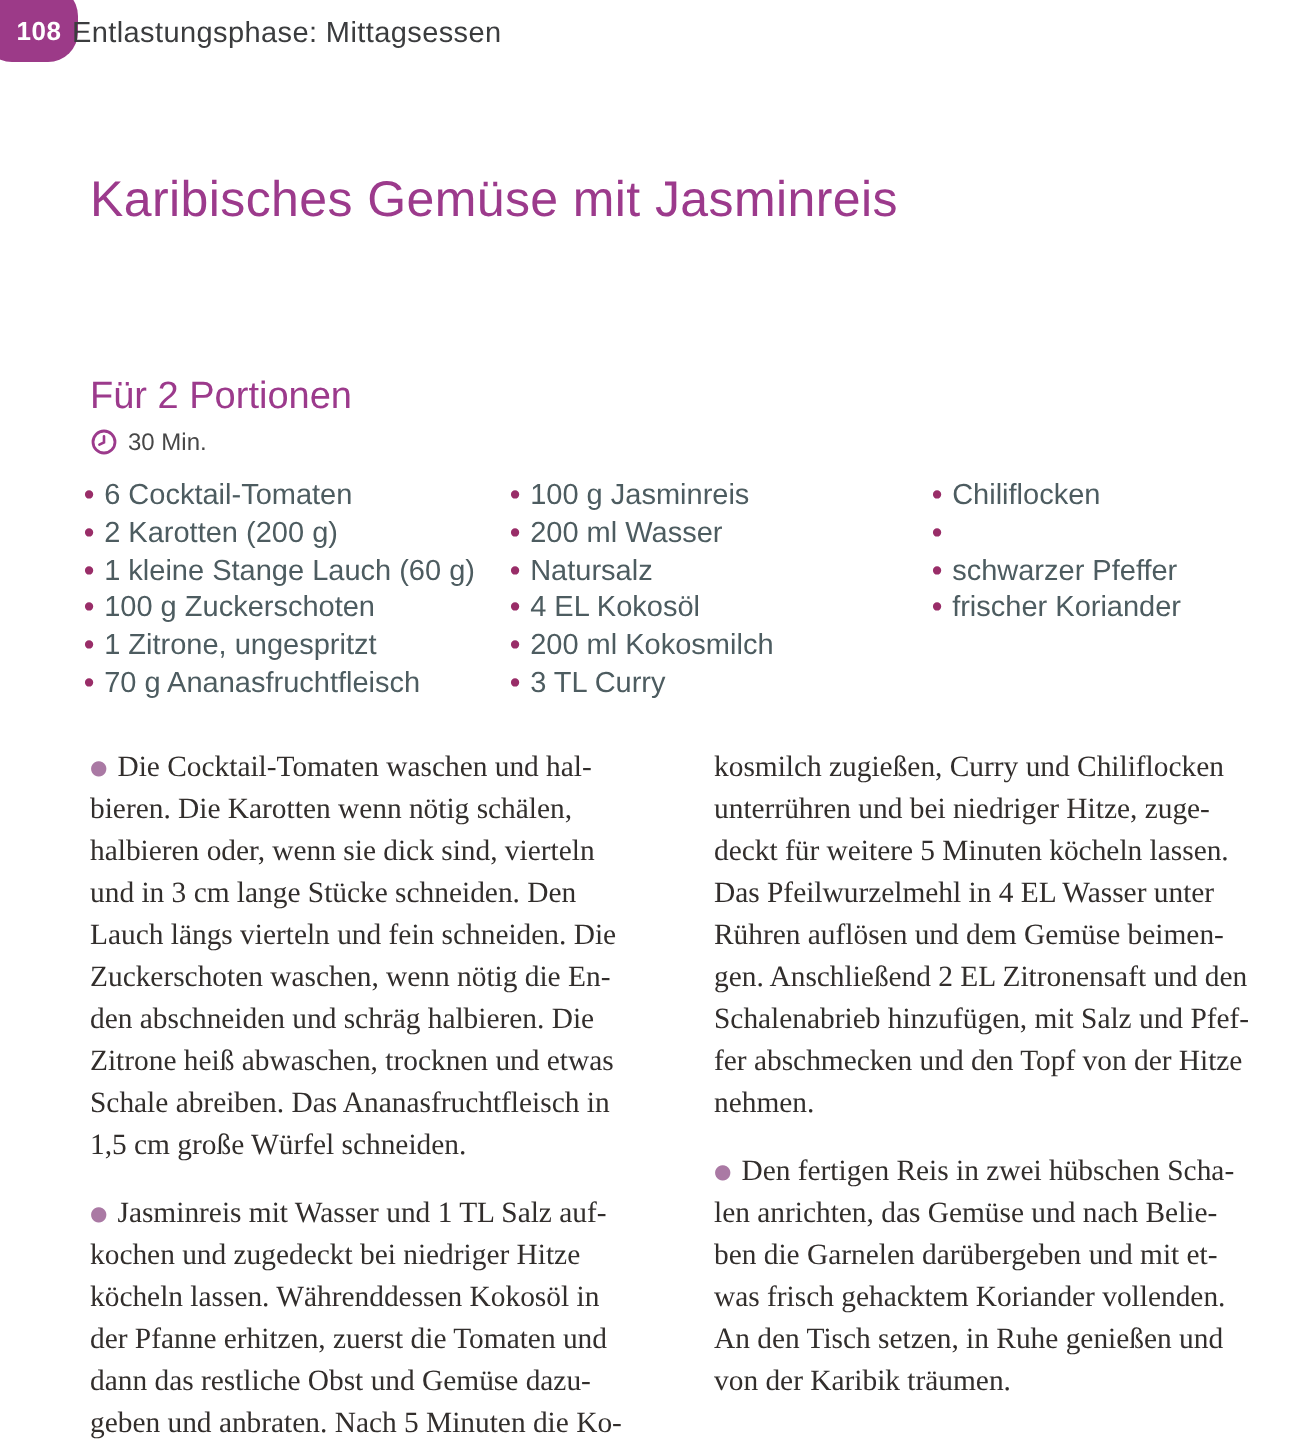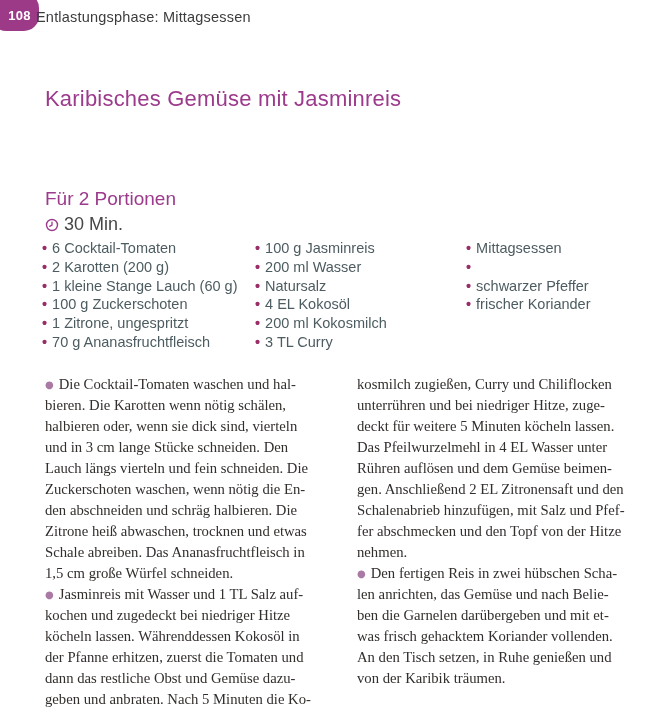--- a/index.html
+++ b/index.html
@@ -23,29 +23,29 @@
     color:#ffffff; font-size:13px; font-weight:bold; letter-spacing:0.3px;
   }
   .chapter {
     position:absolute; left:36px; top:9px;
     font-size:14.5px; color:#3b3c3e; letter-spacing:0.2px;
   }
 
   
   .title {
     position:absolute; left:45px; top:86px; margin:0;
-    font-size:22px; font-weight:normal; color:#9c3a8c; letter-spacing:0.2px;
+    font-size:25px; font-weight:normal; color:#9c3a8c; letter-spacing:0.2px;
   }
 
   
   .meta { position:absolute; left:45px; top:188px; }
   .servings { color:#9c3a8c; font-size:19px; }
   .time-row {
     display:flex; align-items:center; gap:5px; margin-top:4px;
-    color:#474747; font-size:18px;
+    color:#474747; font-size:12px;
   }
   .clock { color:#9c3a8c; display:block; }
 
   
   .ingredients { position:absolute; left:42px; top:239px; display:flex; }
   .ing-col { margin:0; padding:0; list-style:none; }
   .ing-col-1 { width:213px; }
   .ing-col-2 { width:211px; }
   .ing-col-3 { width:185px; }
   .ing-col li {
@@ -54,21 +54,21 @@
   .b { color:#992d68; margin-right:5px; font-weight:bold; }
 
   
   .instructions { position:absolute; left:45px; top:374px; display:flex; gap:22px; }
   .body-col {
     width:290px;
     font-family:"Liberation Serif", serif;
     font-size:14.7px; line-height:21px; color:#322e2c;
   }
   .para { margin:0; white-space:pre-line; }
-  .para + .para { }
+  .para + .para { margin-top:13px; }
   .pb {
     color:#aa79a4; font-size:10px; margin-right:5px; vertical-align:1px;
     font-family:"DejaVu Sans", sans-serif;
   }
 </style>
 </head>
 <body>
 
 <div class="page">
 
@@ -141,21 +141,21 @@
           <span>200 ml Kokosmilch</span>
         </li>
       <li>
           <span class="b">•</span>
           <span>3 TL Curry</span>
         </li>
     </ul>
     <ul class="ing-col ing-col-3">
       <li>
           <span class="b">•</span>
-          <span>Mittagsessen</span>
+          <span>Chiliflocken</span>
         </li>
       <li>
           <span class="b">•</span>
         </li>
       <li>
           <span class="b">•</span>
           <span>schwarzer Pfeffer</span>
         </li>
       <li>
           <span class="b">•</span>

